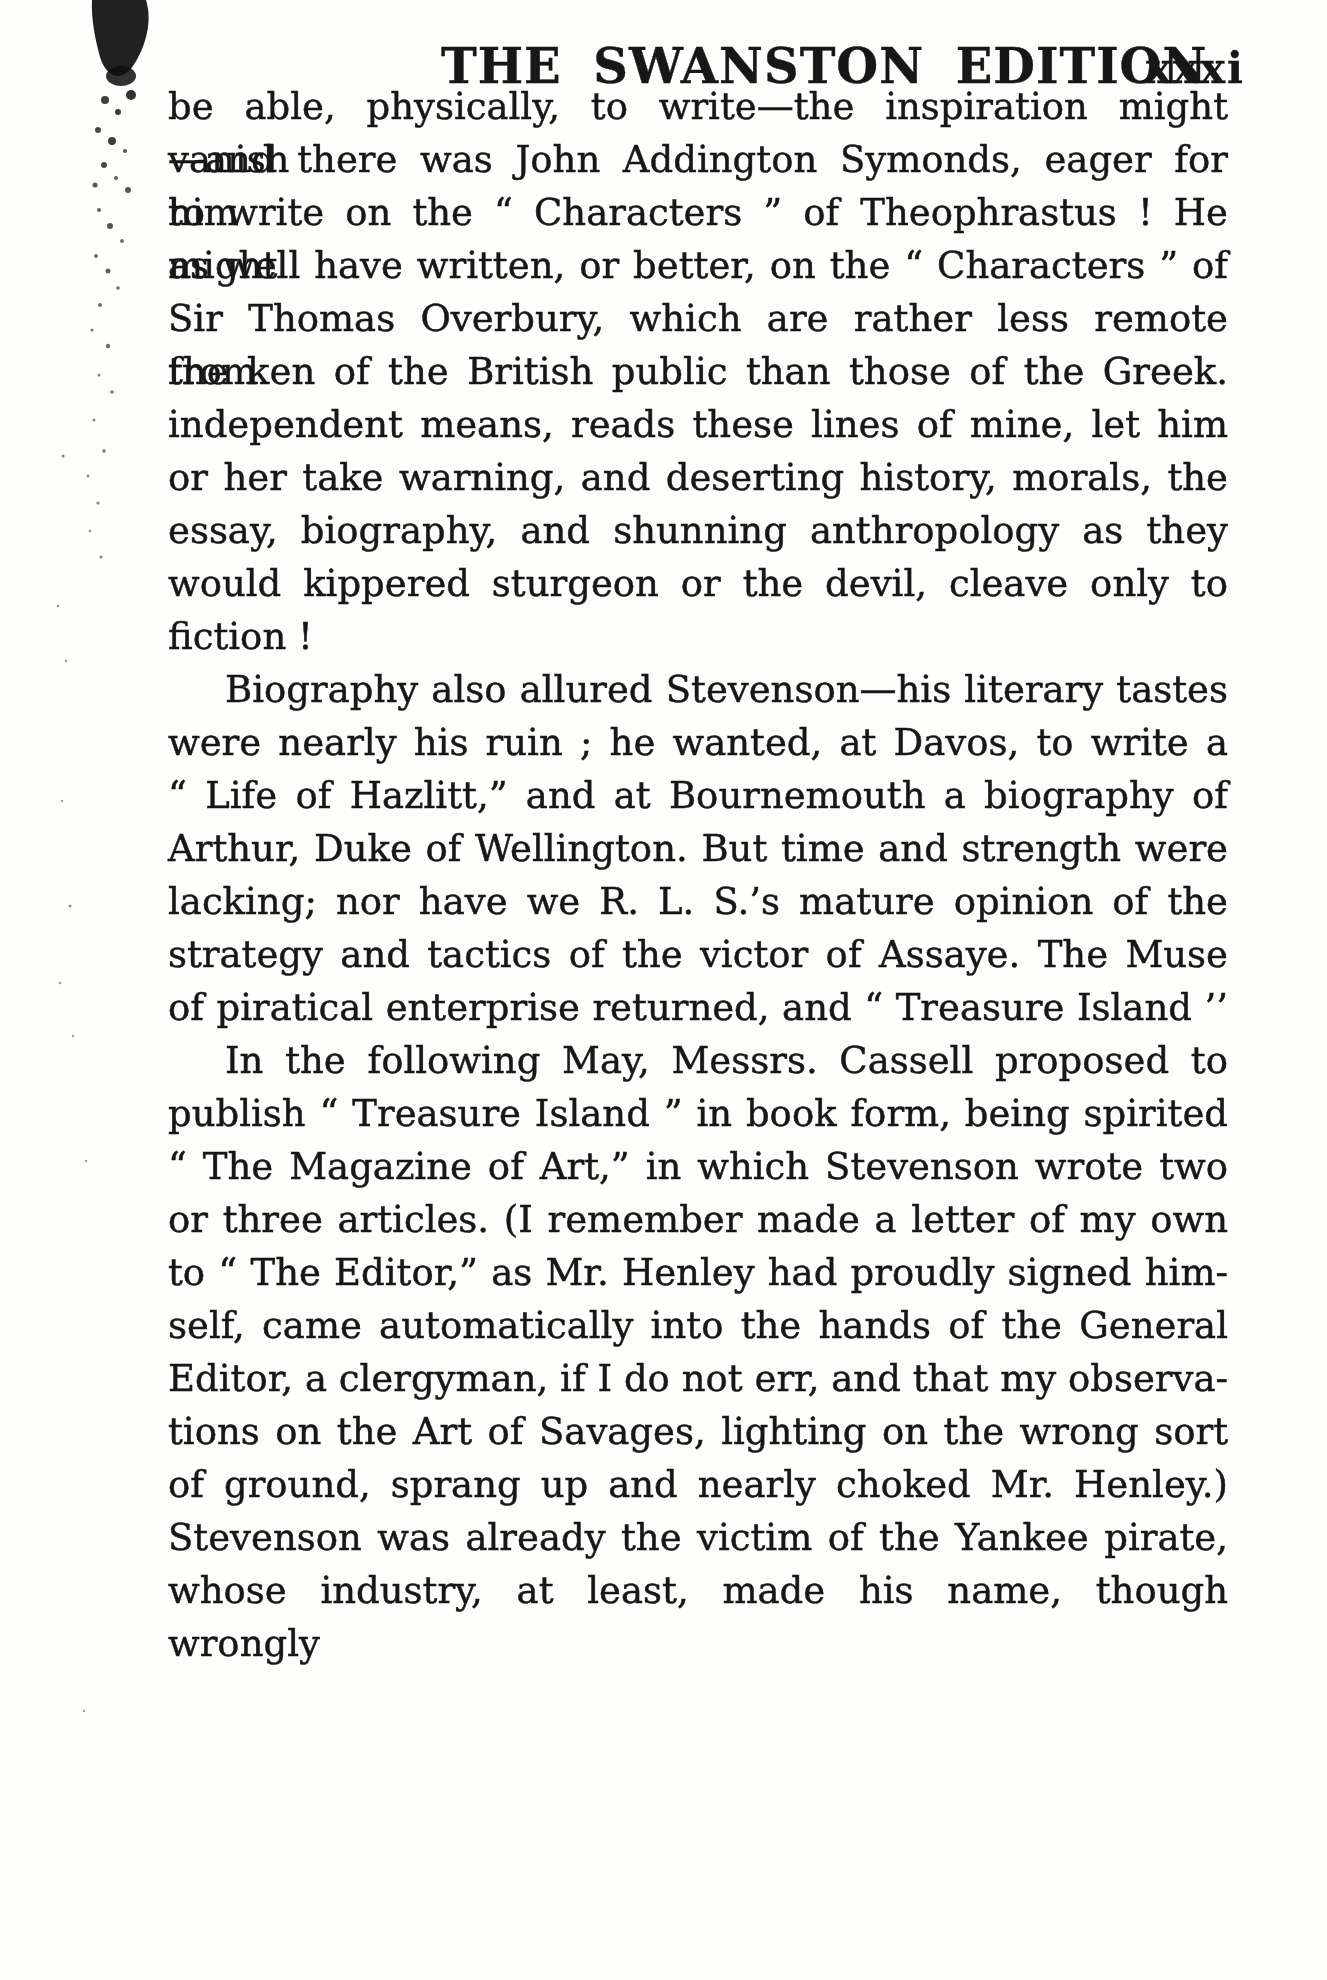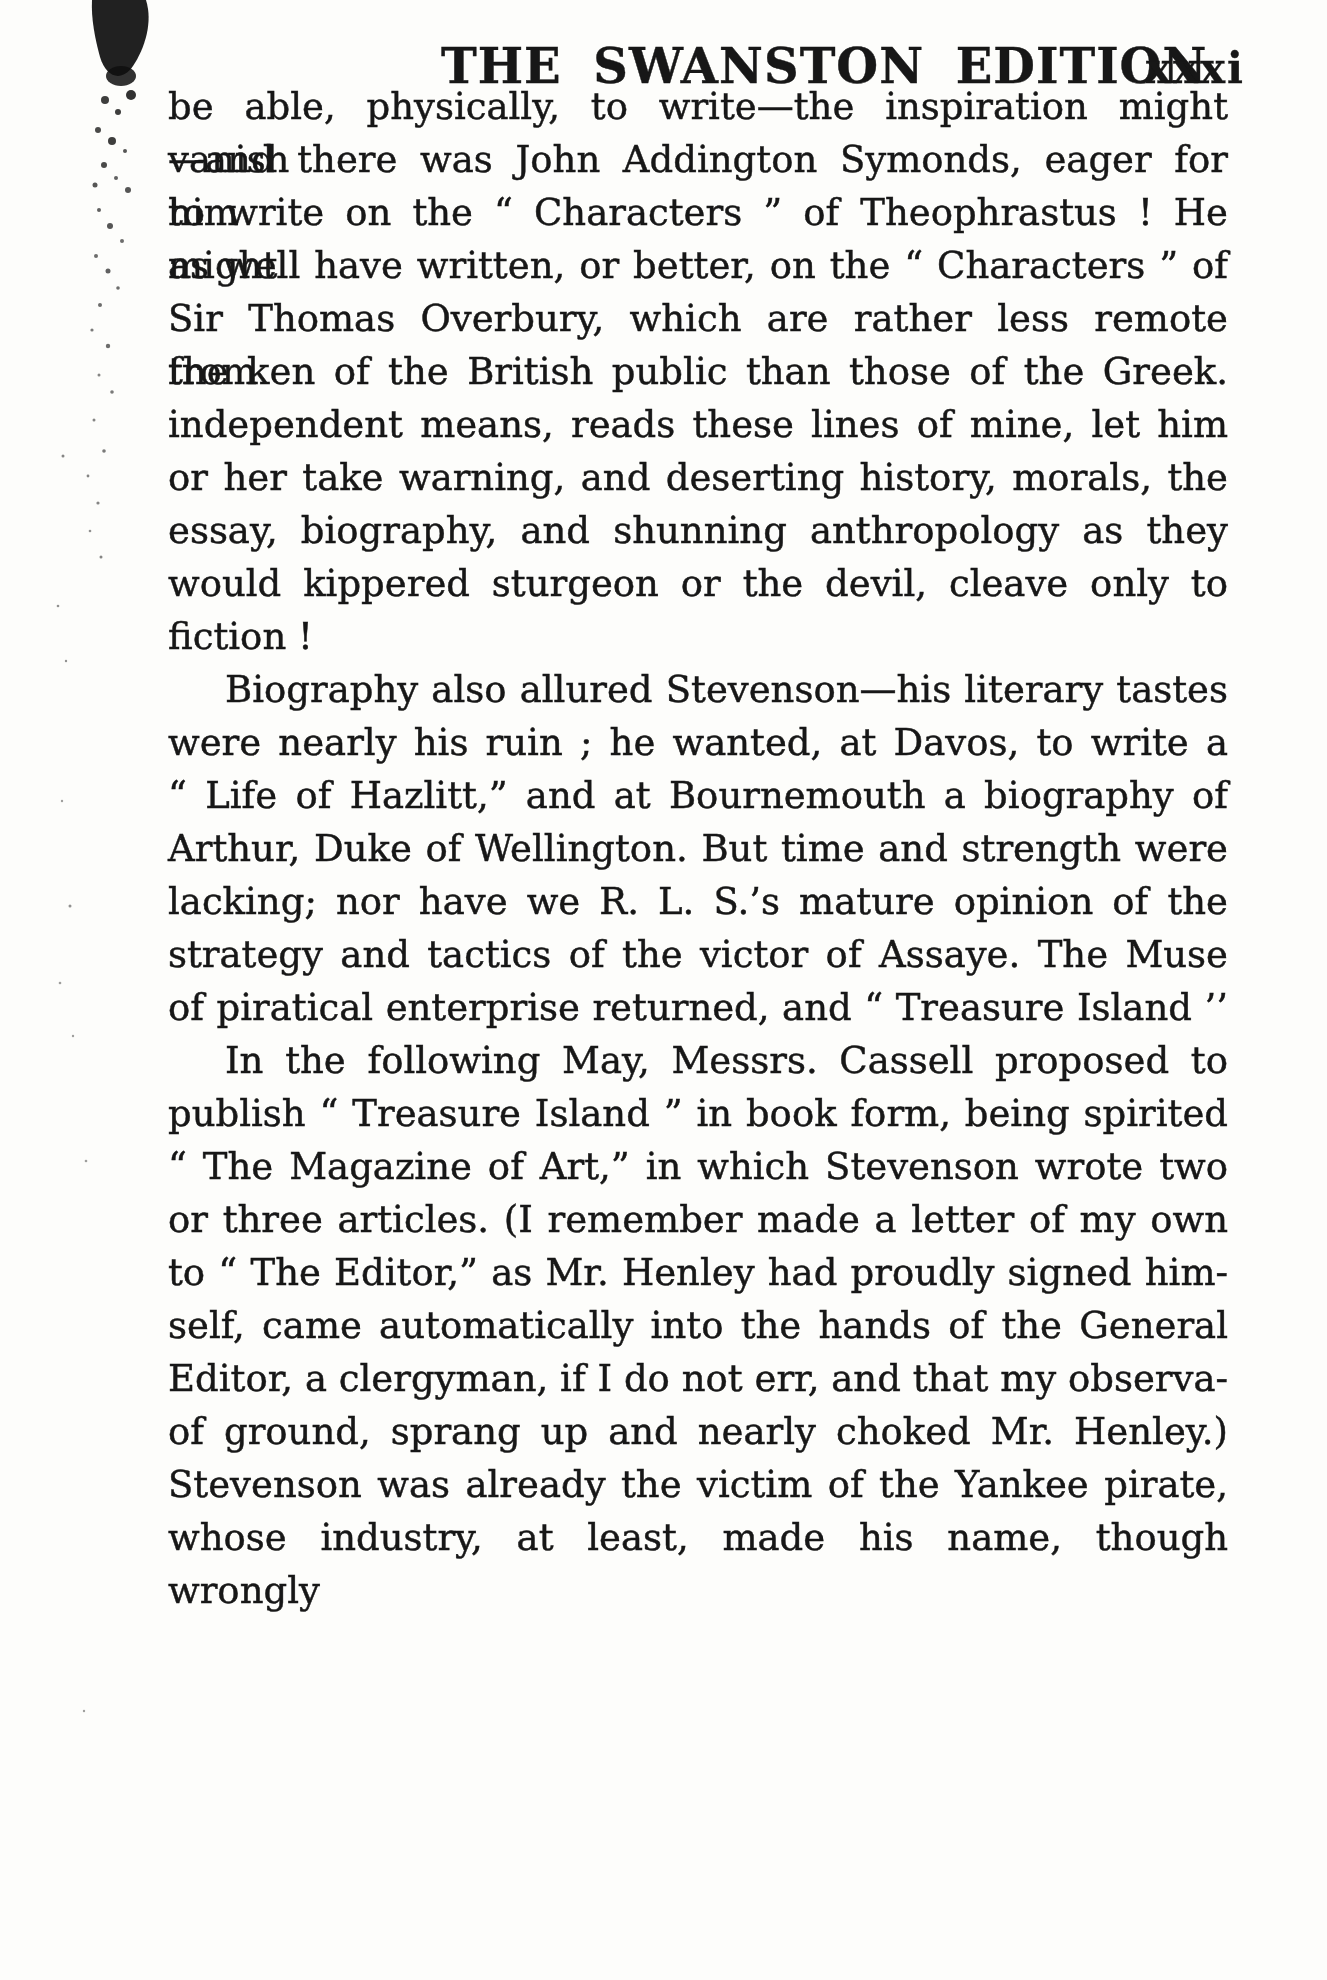--- a/index.html
+++ b/index.html
@@ -138,18 +138,19 @@
       <div class="line fill">lacking; nor have we R. L. S.’s mature opinion of the</div>
       <div class="line fill">strategy and tactics of the victor of Assaye.  The Muse</div>
       <div class="line fill">of piratical enterprise returned, and “ Treasure Island ’’</div>
       <div class="line indent fill">In the following May, Messrs. Cassell proposed to</div>
       <div class="line fill">publish “ Treasure Island ” in book form, being spirited</div>
       <div class="line fill">“ The Magazine of Art,” in which Stevenson wrote two</div>
       <div class="line fill">or three articles.  (I remember made a letter of my own</div>
       <div class="line fill">to “ The Editor,” as Mr. Henley had proudly signed him-</div>
       <div class="line fill">self, came automatically into the hands of the General</div>
       <div class="line fill">Editor, a clergyman, if I do not err, and that my observa-</div>
+      <div class="line fill">tions on the Art of Savages, lighting on the wrong sort</div>
       <div class="line fill">of ground, sprang up and nearly choked Mr. Henley.)</div>
       <div class="line fill">Stevenson was already the victim of the Yankee pirate,</div>
       <div class="line fill">whose industry, at least, made his name, though wrongly</div>
     </div>
 
 </div>
 
 </body></html>

